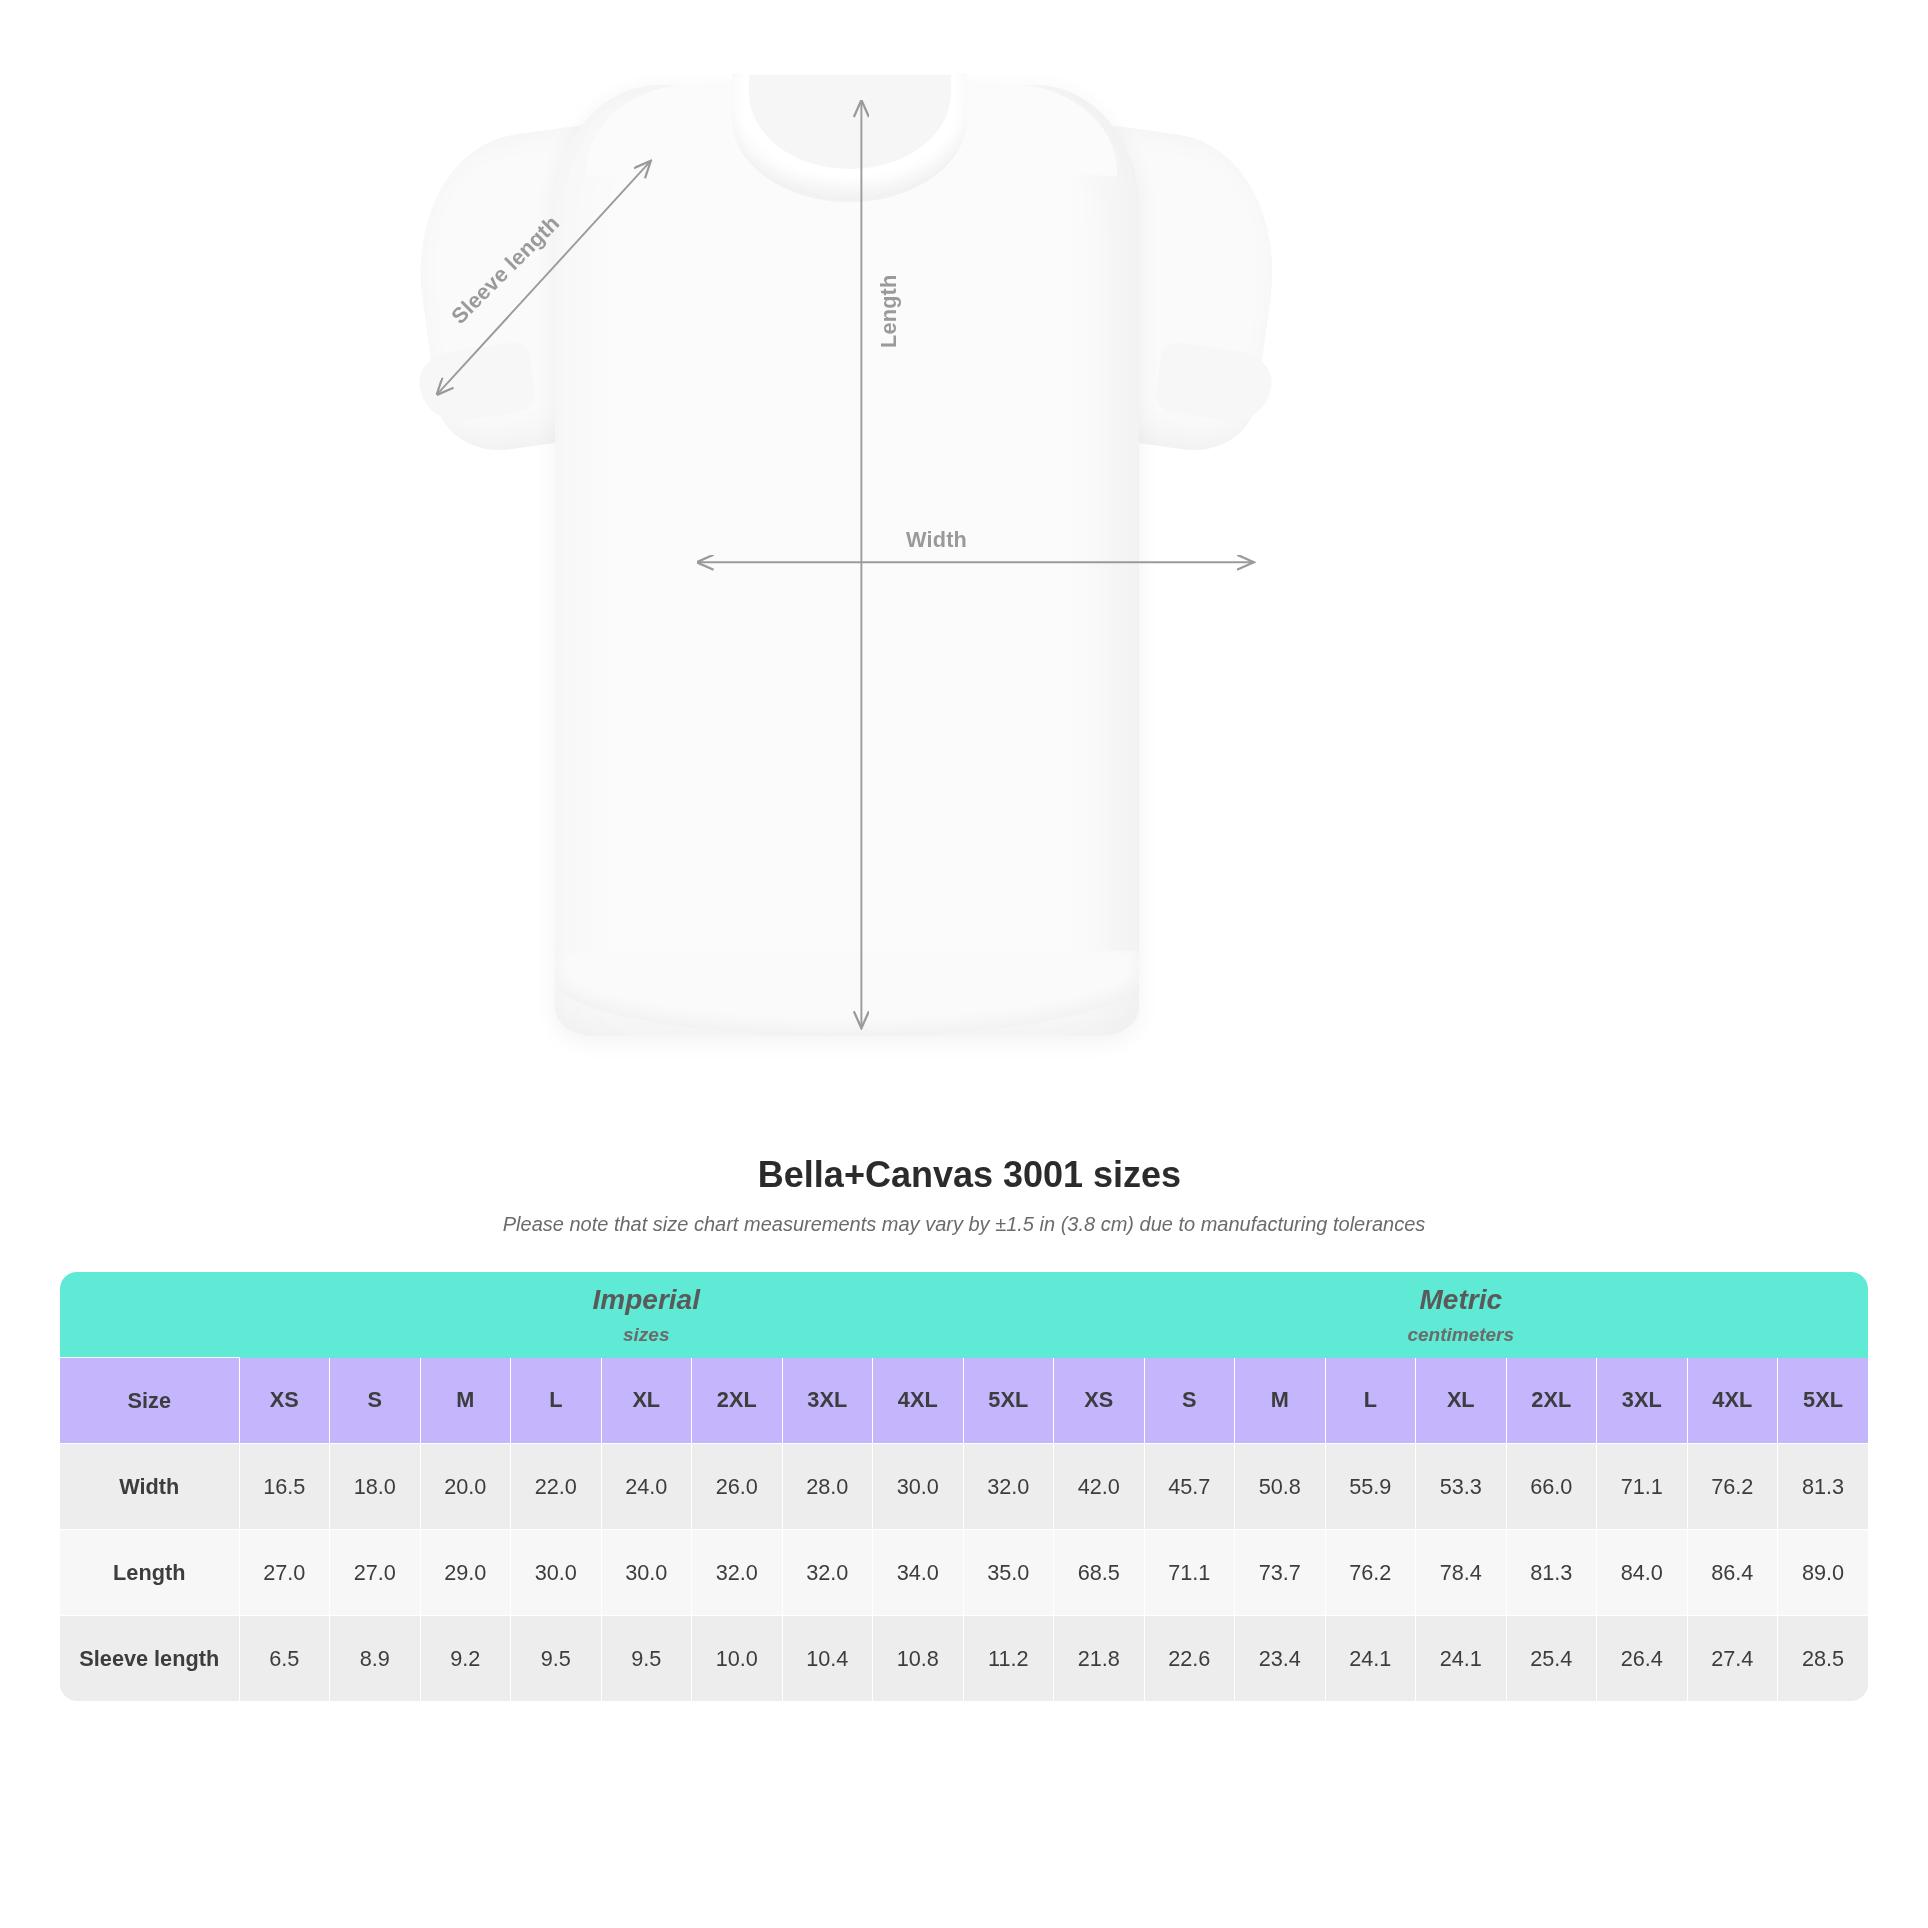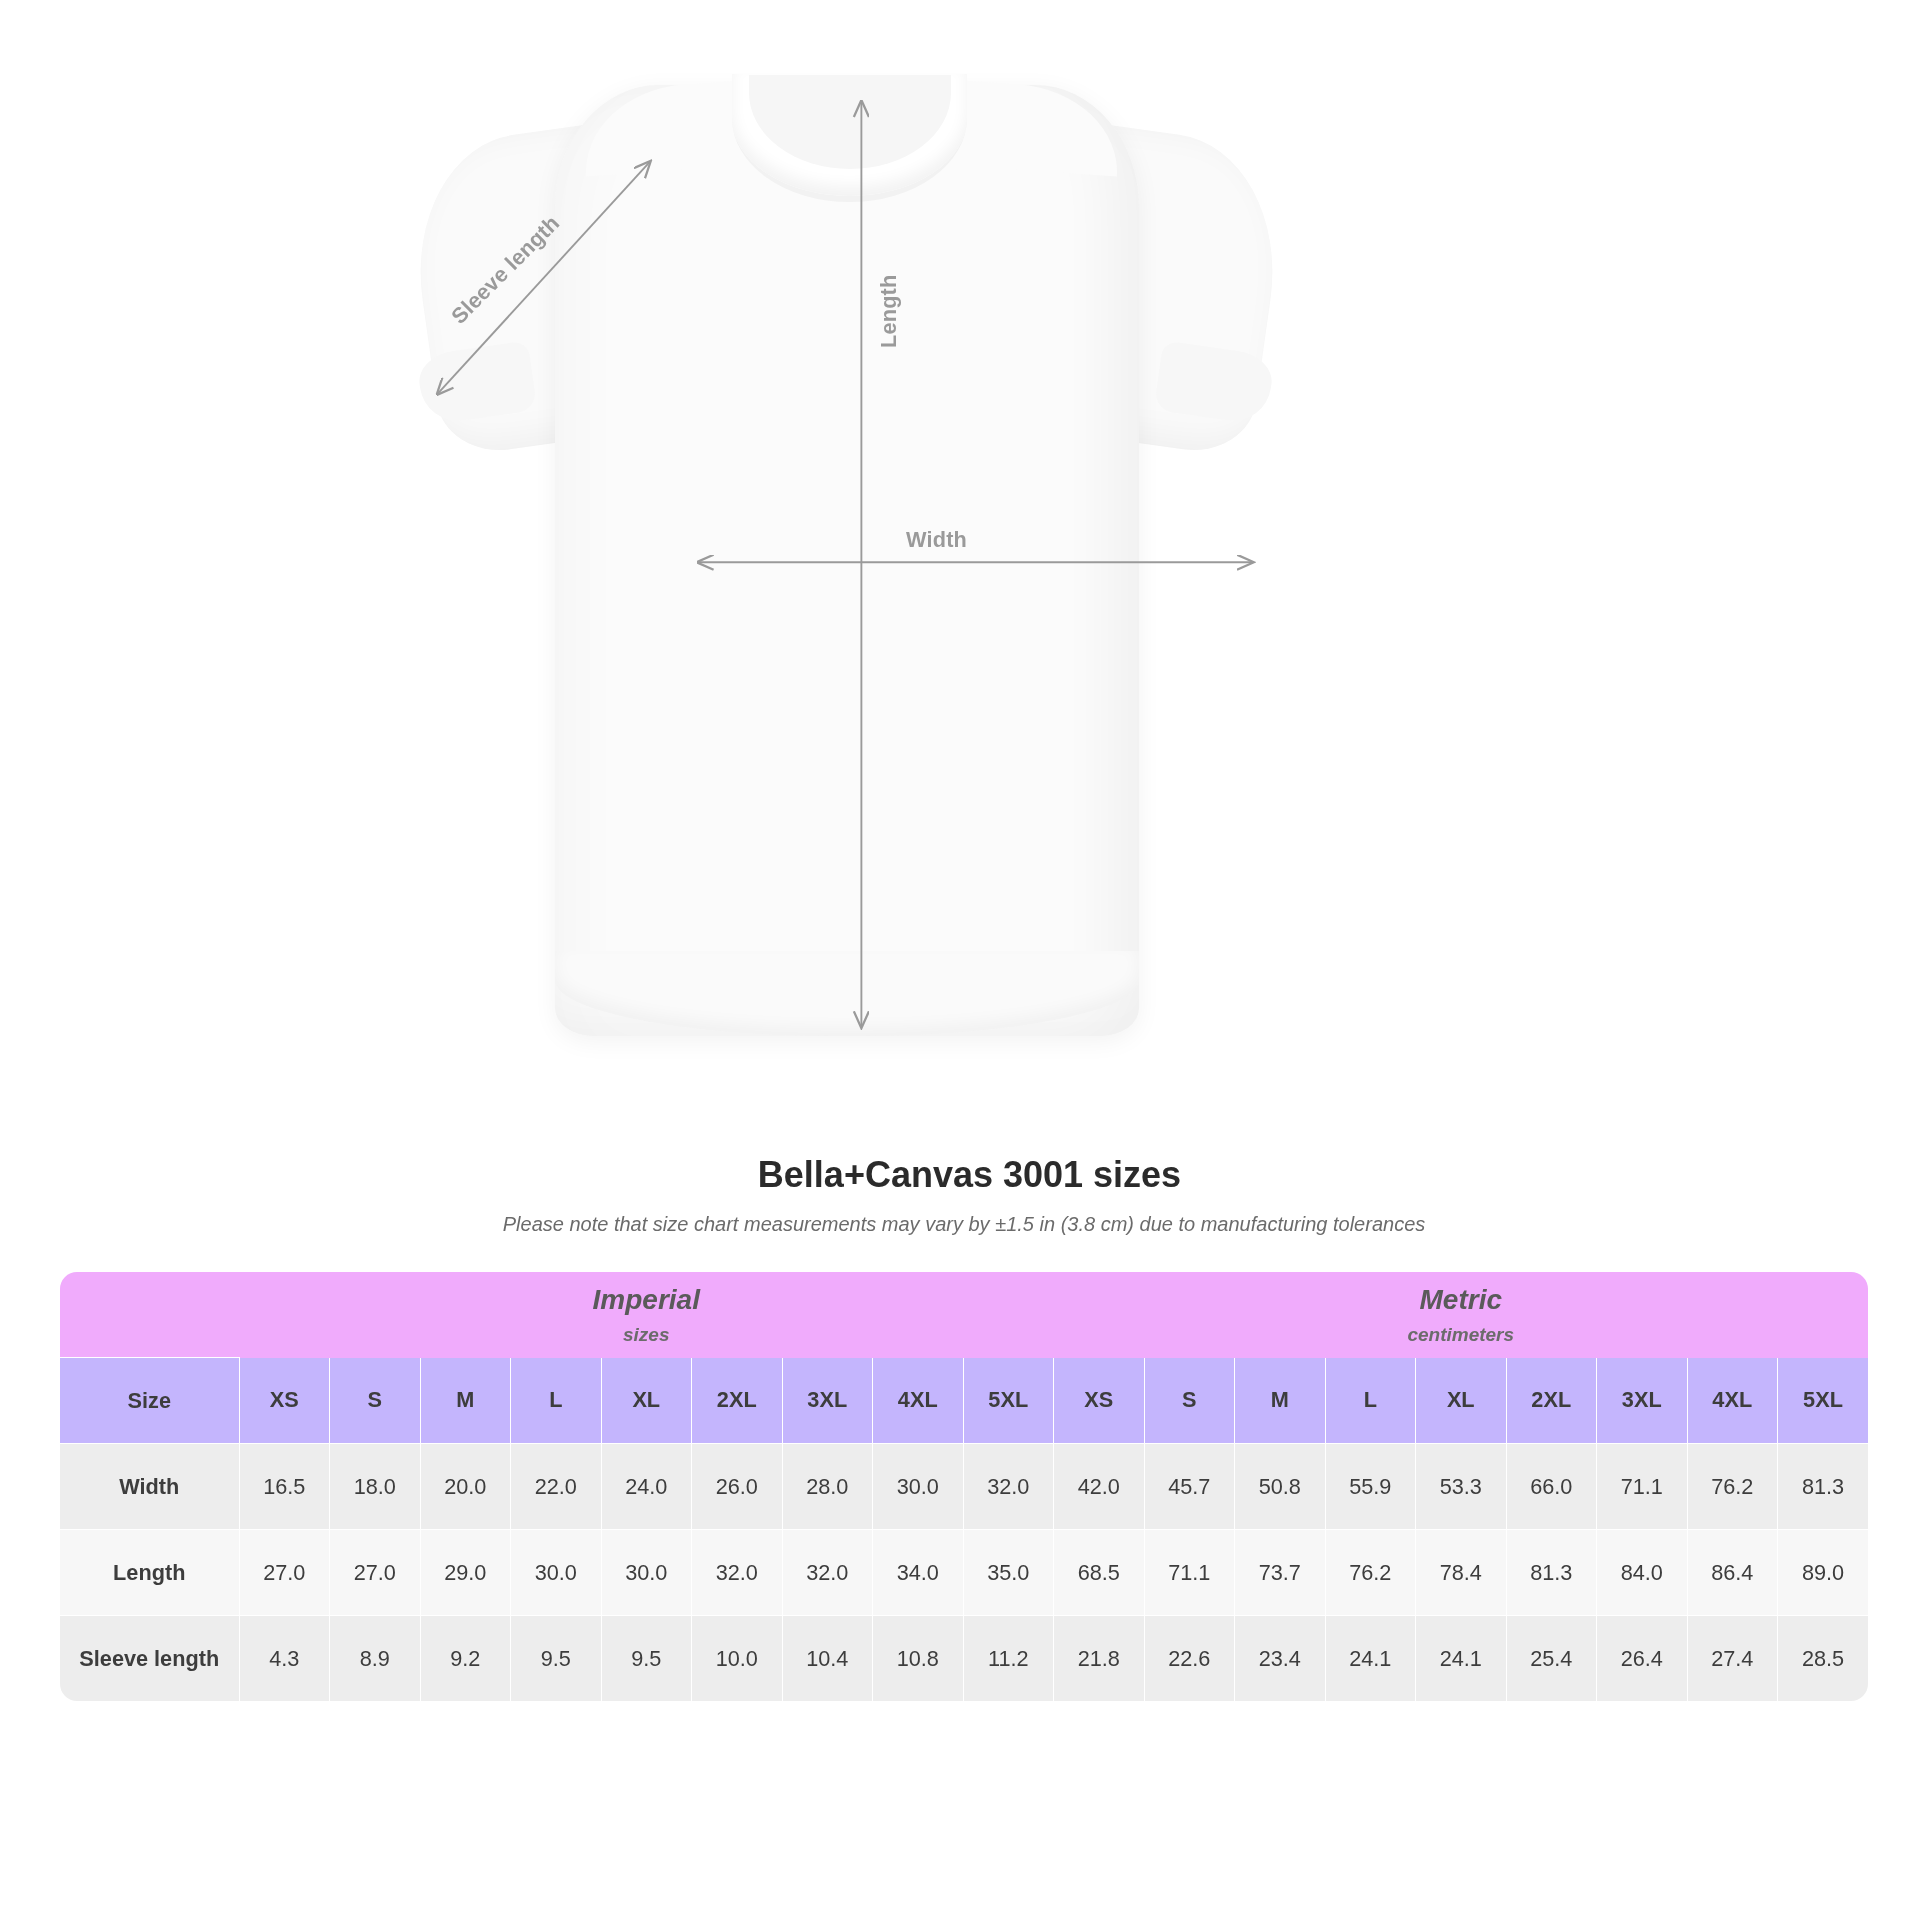--- a/index.html
+++ b/index.html
@@ -210,21 +210,21 @@
   table.size-table th,
   table.size-table td {
     text-align: center;
     vertical-align: middle;
     font-size: 21.7px;
     color: #3d3d3d;
     padding: 0;
     height: 85px;
   }
   .unit-row th {
-    background: #f0abfc;
+    background: #5eead4;
     height: 132px;
     border: none;
   }
   .unit-name {
     font-size: 28px;
     font-weight: bold;
     font-style: italic;
     color: #5a5a5a;
     display: block;
   }
@@ -382,21 +382,21 @@
           <td>73.7</td>
           <td>76.2</td>
           <td>78.4</td>
           <td>81.3</td>
           <td>84.0</td>
           <td>86.4</td>
           <td>89.0</td>
         </tr>
         <tr class="band-a">
           <th class="row-label">Sleeve length</th>
-          <td>4.3</td>
+          <td>6.5</td>
           <td>8.9</td>
           <td>9.2</td>
           <td>9.5</td>
           <td>9.5</td>
           <td>10.0</td>
           <td>10.4</td>
           <td>10.8</td>
           <td>11.2</td>
           <td>21.8</td>
           <td>22.6</td>

